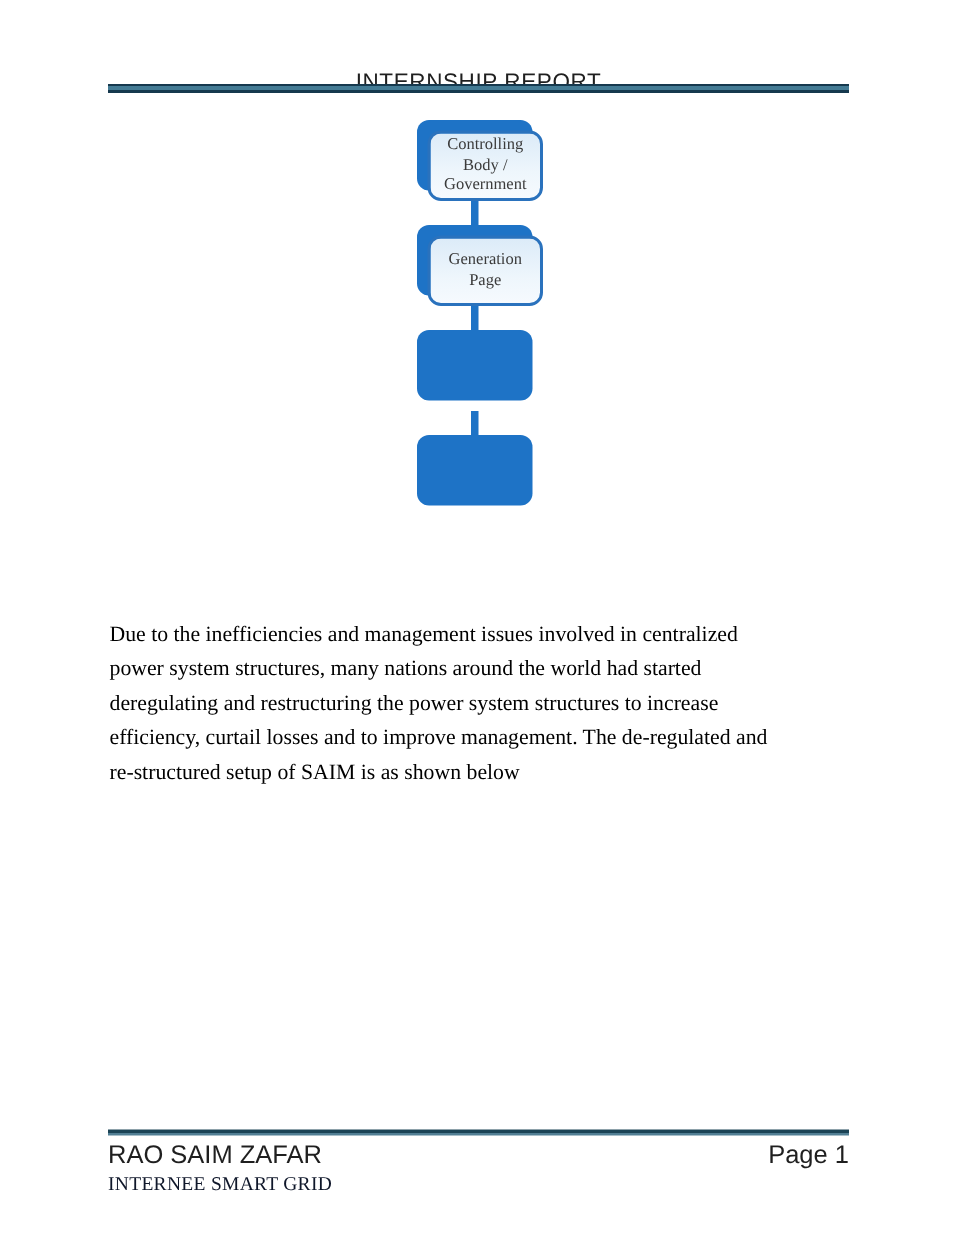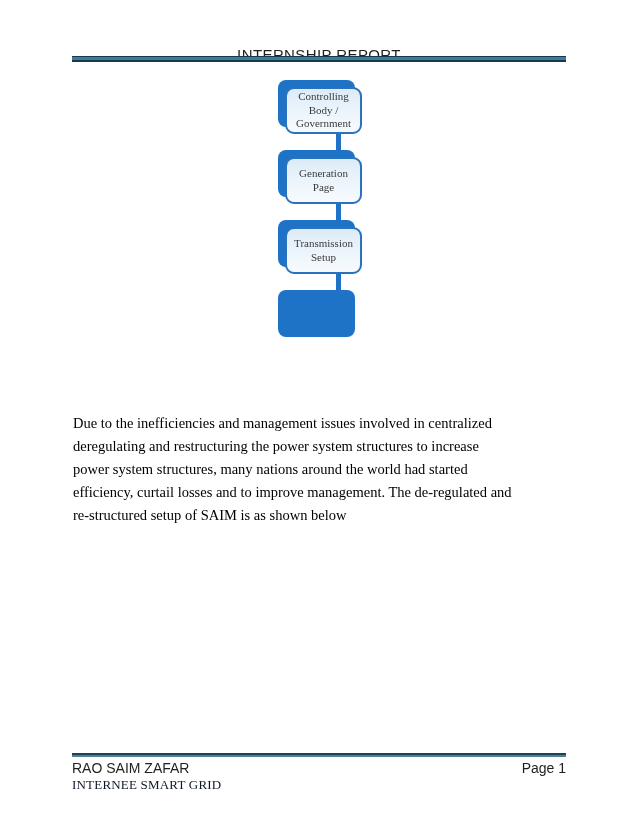--- a/index.html
+++ b/index.html
@@ -31,21 +31,21 @@
       #447b94 20%, #447b94 72%,
       #16394e 72%, #16394e 100%);
   }
 
   
   .diagram {
     position: absolute;
     left: 278px; top: 80px;
     display: flex;
     flex-direction: column;
-    align-items: center;
+    align-items: flex-start;
   }
   .node { position: relative; width: 84px; height: 54px; }
   .node .back {
     position: absolute; left: 0; top: 0;
     width: 77px; height: 47px;
     background: #1e73c6;
     border-radius: 8px;
   }
   .node .front {
     position: absolute; left: 7px; top: 7px;
@@ -88,21 +88,21 @@
   .footer-rule {
     width: 100%; height: 4px;
     background: linear-gradient(180deg, #1b4355 0%, #1b4355 50%, #527f94 50%, #527f94 100%);
   }
   .footer-row {
     display: flex;
     justify-content: space-between;
     align-items: baseline;
     margin-top: 3px;
     font-family: "Liberation Sans", sans-serif;
-    font-size: 14px;
+    font-size: 17px;
     color: #1f1f1f;
   }
   .footer-role {
     font-family: "Liberation Serif", serif;
     font-size: 13px;
     letter-spacing: 0.2px;
     color: #0f172a;
     margin-top: 1px;
   }
 </style>
@@ -123,34 +123,33 @@
     <div class="connector"></div>
 
     <div class="node">
       <div class="back"></div>
       <div class="front">Generation Page</div>
     </div>
     <div class="connector"></div>
 
     <div class="node">
       <div class="back"></div>
-      <div class="front">Transmission Setup</div>
     </div>
     <div class="connector"></div>
 
     <div class="node">
       <div class="back"></div>
     </div>
 
   </div>
 
   <div class="paragraph">
     <span class="line">Due to the inefficiencies and management issues involved in centralized</span>
+    <span class="line">power system structures, many nations around the world had started</span>
     <span class="line">deregulating and restructuring the power system structures to increase</span>
-    <span class="line">power system structures, many nations around the world had started</span>
     <span class="line">efficiency, curtail losses and to improve management. The de-regulated and</span>
     <span class="line">re-structured setup of SAIM is as shown below</span>
   </div>
 
   <div class="footer">
     <div class="footer-rule"></div>
     <div class="footer-row">
       <span>RAO SAIM ZAFAR</span>
       <span>Page 1</span>
     </div>

